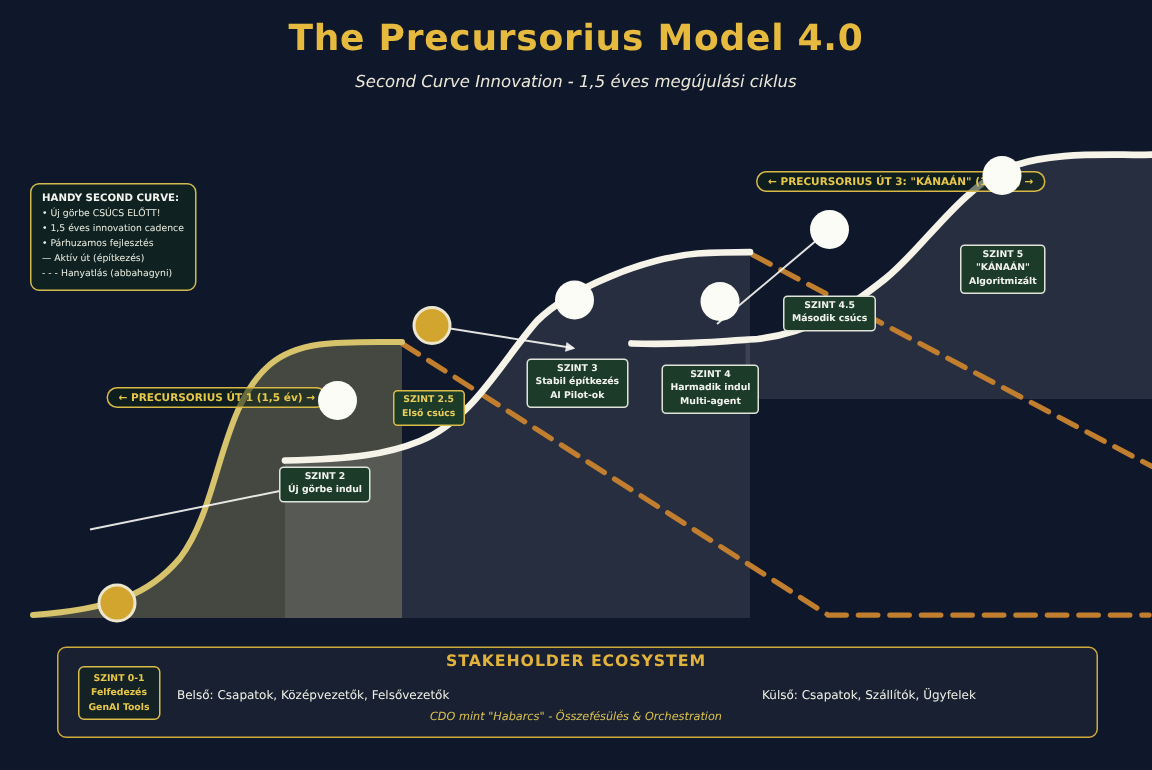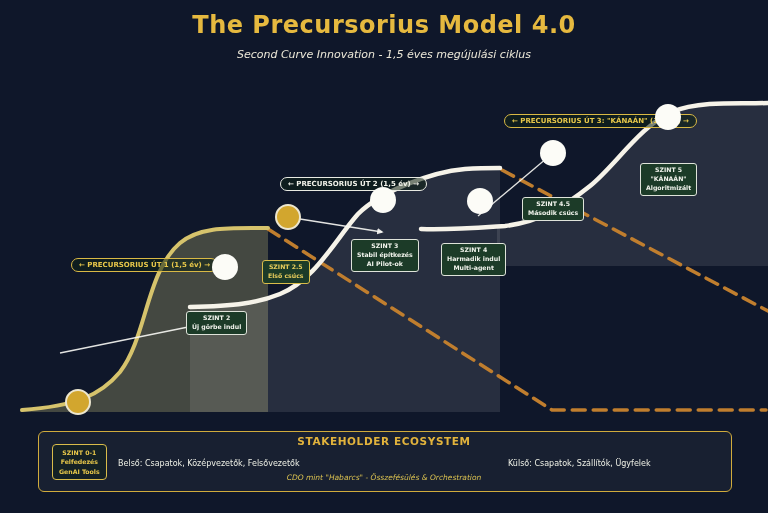--- a/index.html
+++ b/index.html
@@ -94,23 +94,30 @@
     <path d="M 421 229 C 450 230 475 228 505 226 C 540 222 565 206 590 186 C 615 166 640 126 672 112 C 700 100 745 104 768 103" fill="none" stroke="#f6f3e9" stroke-width="4.5" stroke-linecap="round"></path>
 
     <path d="M 60 353 L 198 325" fill="none" stroke="rgba(250,250,245,.9)" stroke-width="1.3" marker-end="url(#arw)"></path>
     <path d="M 300 219 L 382 232" fill="none" stroke="rgba(250,250,245,.9)" stroke-width="1.3" marker-end="url(#arw)"></path>
     <path d="M 478 216 L 547 158" fill="none" stroke="rgba(250,250,245,.9)" stroke-width="1.3"></path>
   </svg>
 
   <div class="abs title">The Precursorius Model 4.0</div>
   <div class="abs subtitle">Second Curve Innovation - 1,5 éves megújulási ciklus</div>
 
+  <div class="abs legend-box">
+    <div class="legend-title">HANDY SECOND CURVE:</div>
+    <div class="legend-item">• Új görbe CSÚCS ELŐTT!</div>
+    <div class="legend-item">• 1,5 éves innovation cadence</div>
+    <div class="legend-item">• Párhuzamos fejlesztés</div>
+    <div class="legend-item">— Aktív út (építkezés)</div>
+    <div class="legend-item">- - - Hanyatlás (abbahagyni)</div>
+  </div>
 
   <div class="abs pill gold" style="left:71px;top:258px;text-align:center;">← PRECURSORIUS ÚT 1 (1,5 év) →</div>
-  <div class="abs pill white" style="left:280px;top:177px;">← PRECURSORIUS ÚT 2 (1,5 év) →</div>
   <div class="abs pill gold" style="left:504px;top:114px;">← PRECURSORIUS ÚT 3: "KÁNAÁN" (1,5 év) →</div>
 
   <div class="abs szint white" style="left:186px;top:311px;">
     <div>SZINT 2</div>
     <div>Új görbe indul</div>
   </div>
   <div class="abs szint gold" style="left:262px;top:260px;">
     <div>SZINT 2.5</div>
     <div>Első csúcs</div>
   </div>

